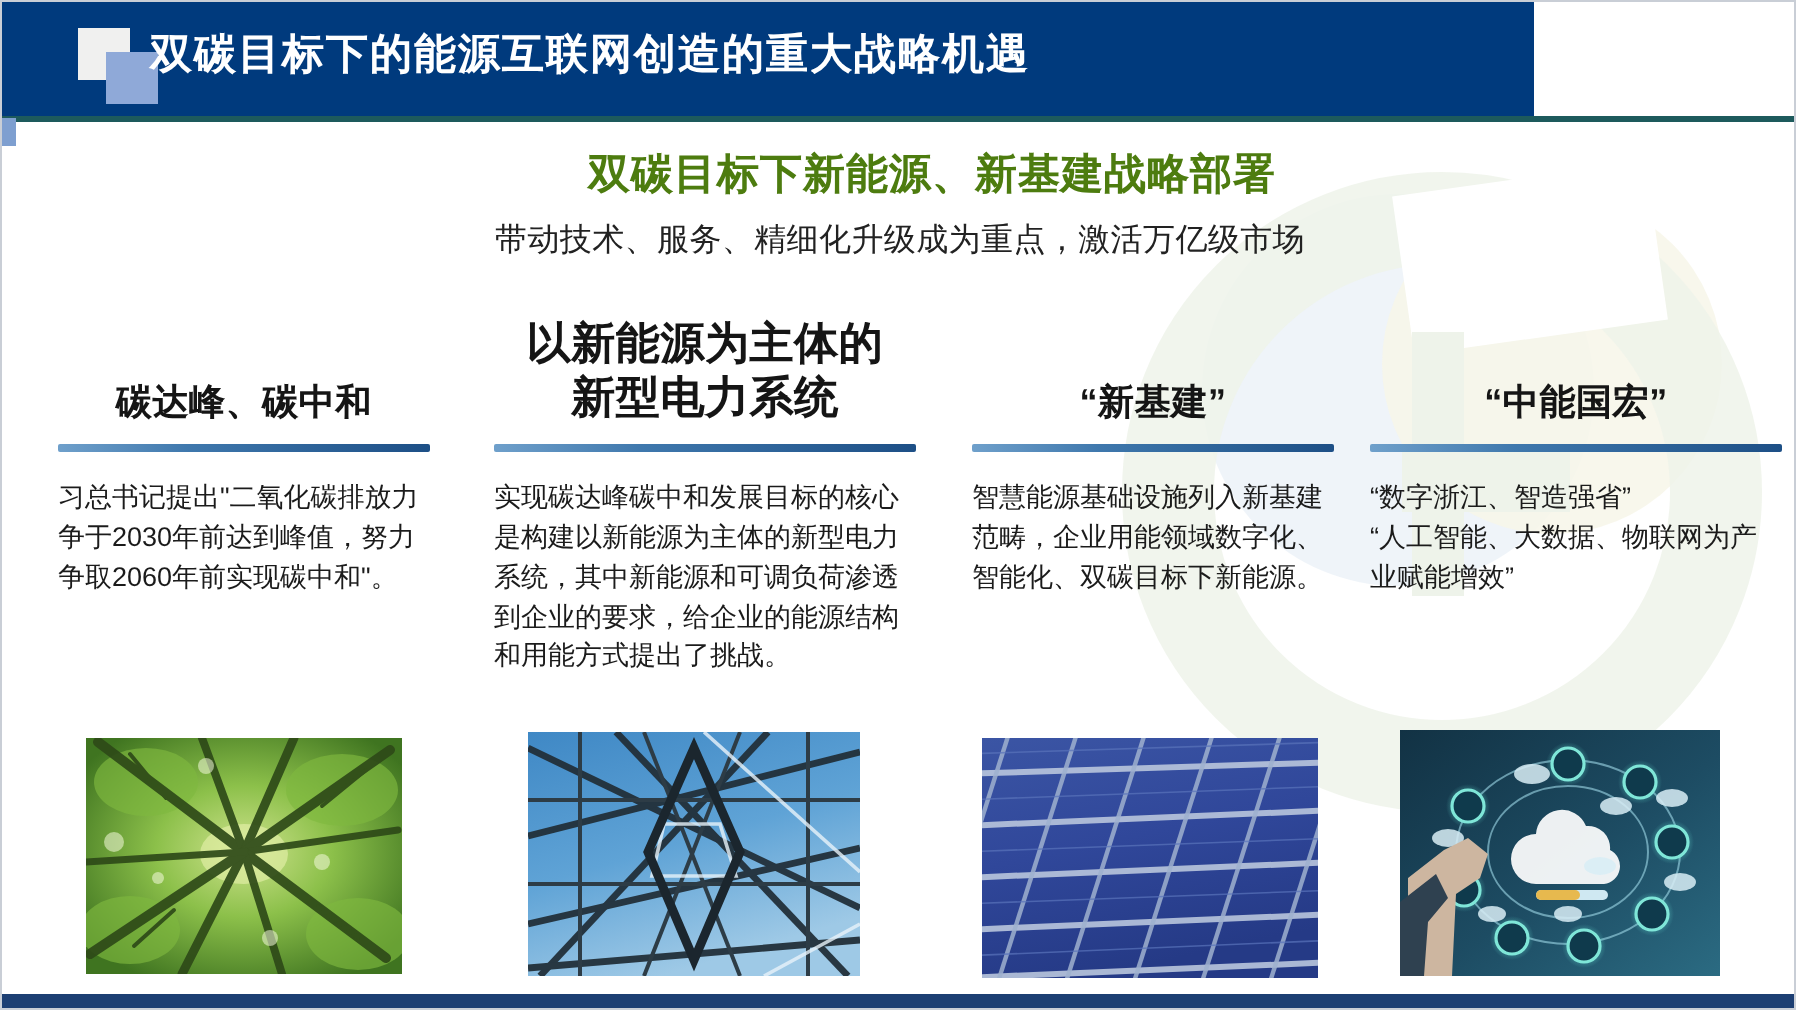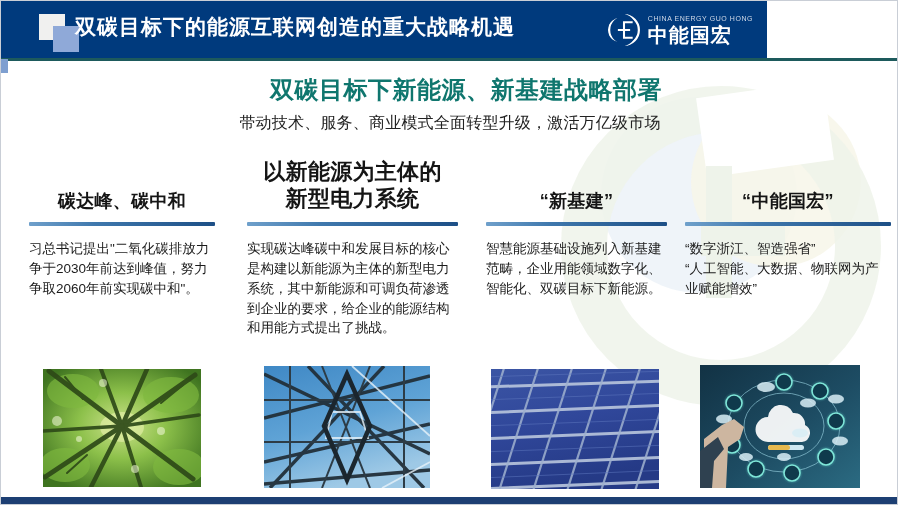--- a/index.html
+++ b/index.html
@@ -167,23 +167,23 @@
 
   
   .title-block {
     position: absolute;
     left: 0;
     top: 75px;
     width: 898px;
     text-align: center;
   }
   .main-title {
-    font-size: 24px;
+    font-size: 21px;
     font-weight: bold;
-    color: #0f766e;
+    color: #4d7c0f;
     letter-spacing: .5px;
     line-height: 1.18;
     padding-left: 32px;
   }
   .sub-title {
     margin-top: 9px;
     font-size: 16px;
     color: #222222;
     letter-spacing: .2px;
   }
@@ -284,40 +284,27 @@
     <div class="wm-ring-gap"></div>
     <div class="wm-stem"></div>
     <div class="wm-bar"></div>
   </div>
 
   <div class="header">
     <div class="deco-sq-white"></div>
     <div class="deco-sq-blue"></div>
     <div class="header-title">双碳目标下的能源互联网创造的重大战略机遇</div>
 
-    <div class="logo">
-      <span class="logo-mark">
-        <svg viewBox="0 0 40 40">
-          <circle cx="20" cy="20" r="17.5" fill="none" stroke="#ffffff" stroke-width="2.6"></circle>
-          <path d="M30 11 A17 17 0 1 0 30 29" fill="none" stroke="#003a7d" stroke-width="5"></path>
-          <path d="M20 11 L20 29 M20 11 L29 11 M14 20 L26 20 M20 29 L29 29" fill="none" stroke="#ffffff" stroke-width="2.4" stroke-linecap="square"></path>
-        </svg>
-      </span>
-      <span class="logo-text">
-        <span class="logo-en">CHINA ENERGY GUO HONG</span>
-        <span class="logo-cn">中能国宏</span>
-      </span>
-    </div>
   </div>
   <div class="header-underline"></div>
   <div class="header-tab"></div>
 
   <div class="title-block">
     <div class="main-title">双碳目标下新能源、新基建战略部署</div>
-    <div class="sub-title">带动技术、服务、商业模式全面转型升级，激活万亿级市场</div>
+    <div class="sub-title">带动技术、服务、精细化升级成为重点，激活万亿级市场</div>
   </div>
 
   <div class="columns">
 
     <div class="col col-1">
       <div class="col-head">碳达峰、碳中和</div>
       <div class="rule"></div>
       <div class="col-body">习总书记提出"二氧化碳排放力争于2030年前达到峰值，努力争取2060年前实现碳中和"。</div>
     </div>
 

